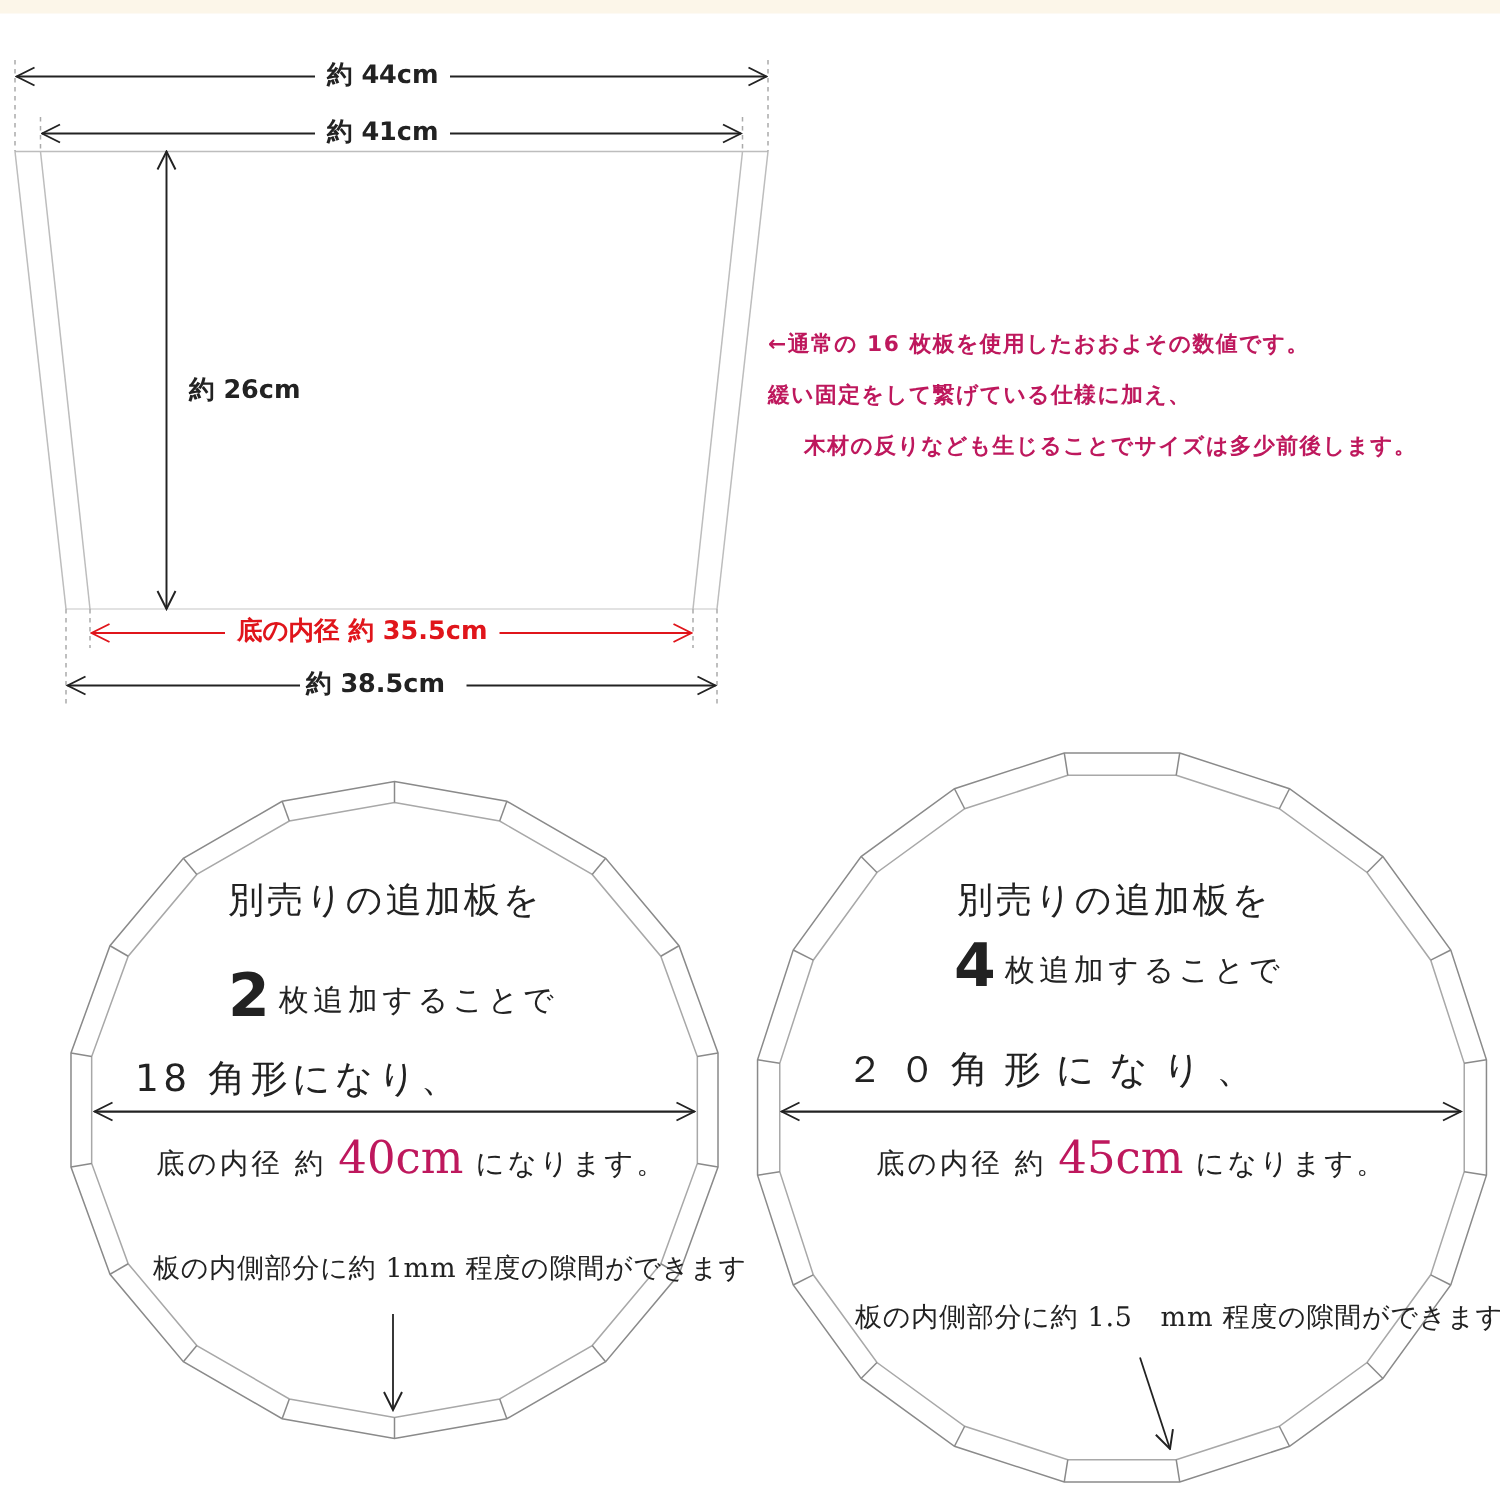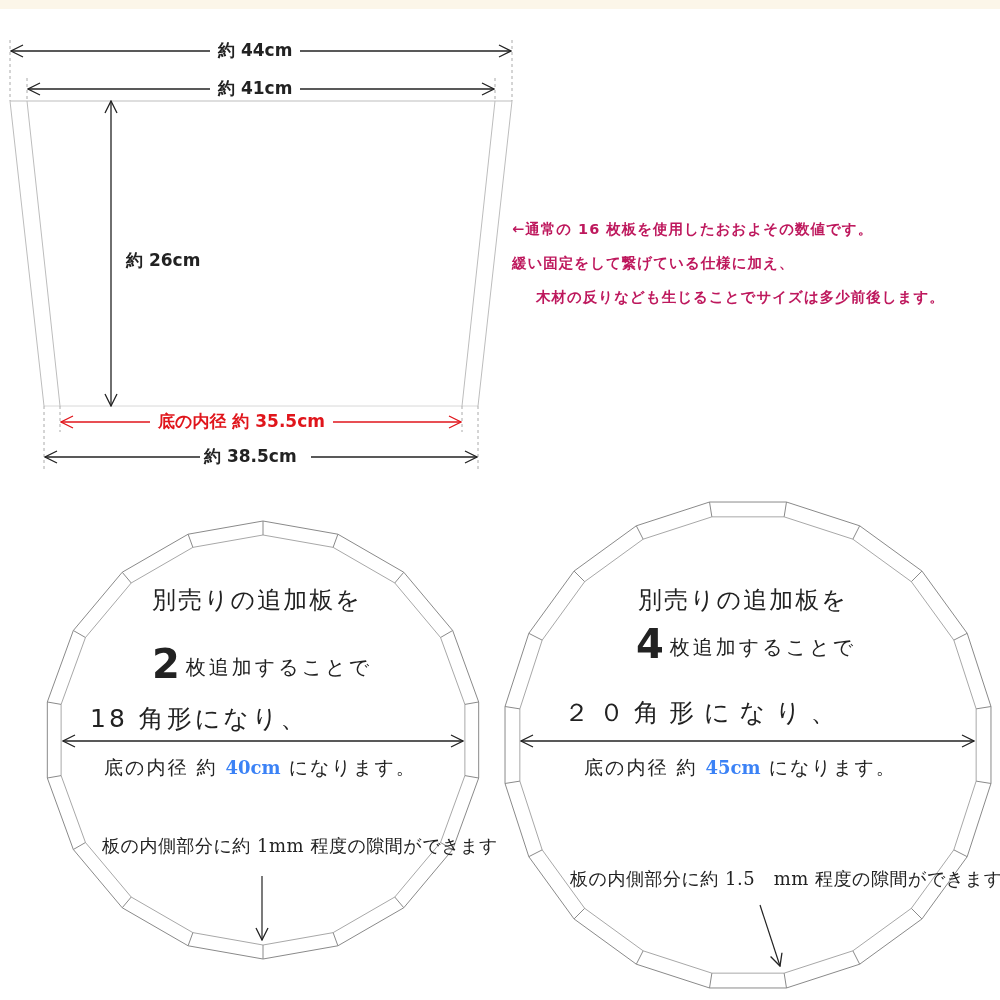--- a/index.html
+++ b/index.html
@@ -9,21 +9,21 @@
   .lbl{position:absolute;white-space:nowrap;background:#fff;line-height:1;}
   .dim{font-size:17px;font-weight:bold;color:#222;padding:0 8px;}
   .dim-red{color:#e0151b;text-align:center;}
   .note{position:absolute;left:512px;font-size:14.5px;font-weight:bold;letter-spacing:1px;color:#be185d;white-space:nowrap;}
   .poly-text{position:absolute;white-space:nowrap;color:#222;line-height:1;text-align:center;}
   .t1{font-size:24px;letter-spacing:2px;}
   .t2{font-size:20px;letter-spacing:3px;}
   .big{font-size:40px;font-weight:bold;font-family:"DejaVu Sans",sans-serif;letter-spacing:0;vertical-align:-4px;margin-right:6px;}
   .t3{font-size:25px;letter-spacing:3px;}
   .t4{font-size:19px;letter-spacing:2px;}
-  .red{color:#3b82f6;font-weight:bold;font-size:18px;font-family:"DejaVu Serif",serif;letter-spacing:0;}
+  .red{color:#be185d;font-weight:normal;font-size:30px;font-family:"DejaVu Serif",serif;letter-spacing:0;}
   .gap{font-size:18px;font-family:"DejaVu Serif","Liberation Serif",serif;letter-spacing:0.5px;}
 </style>
 </head>
 <body>
 
 <div class="topband"></div>
 
 <svg class="diagram" width="1000" height="1000">
   <defs>
     <marker id="ah" markerWidth="14" markerHeight="14" refX="13" refY="7" orient="auto-start-reverse" markerUnits="userSpaceOnUse">

